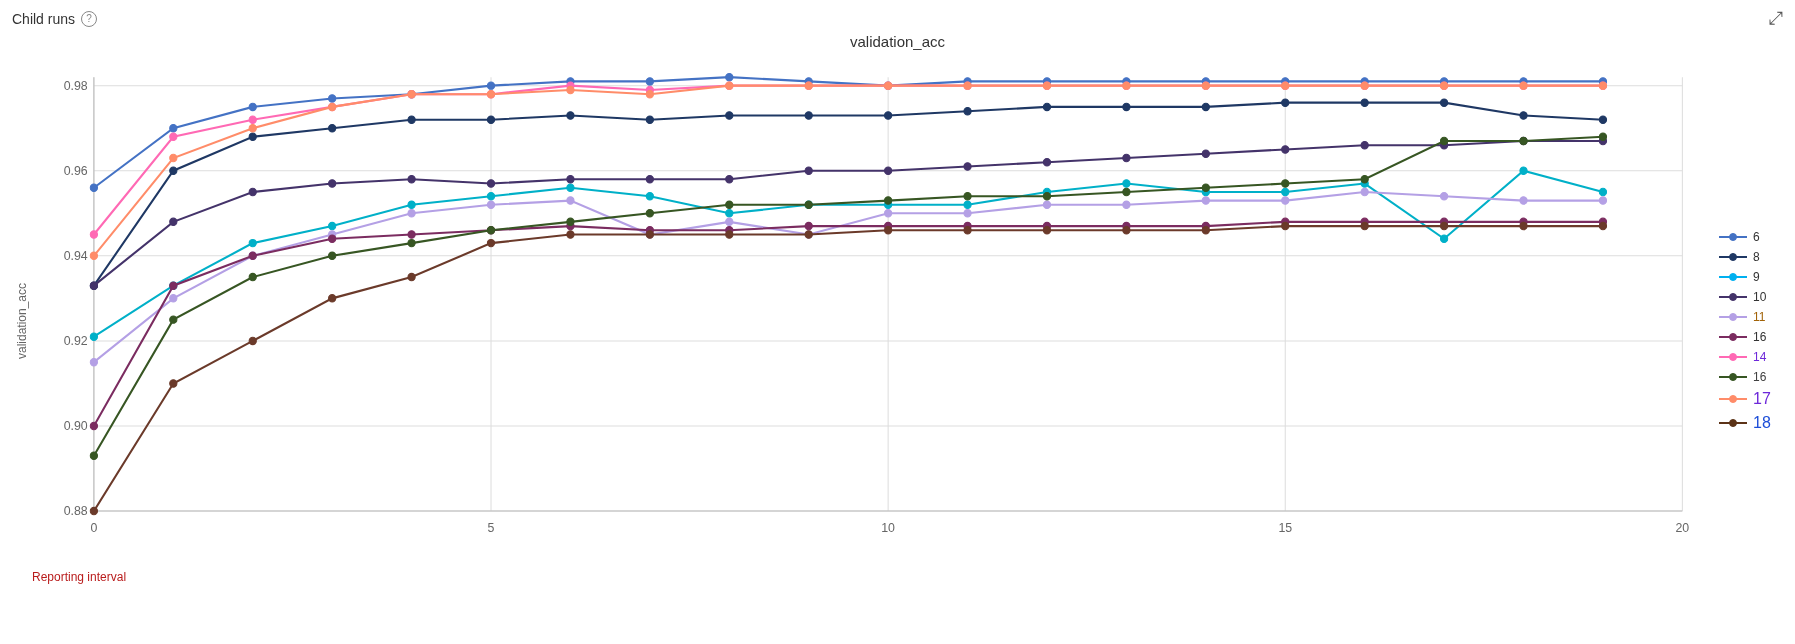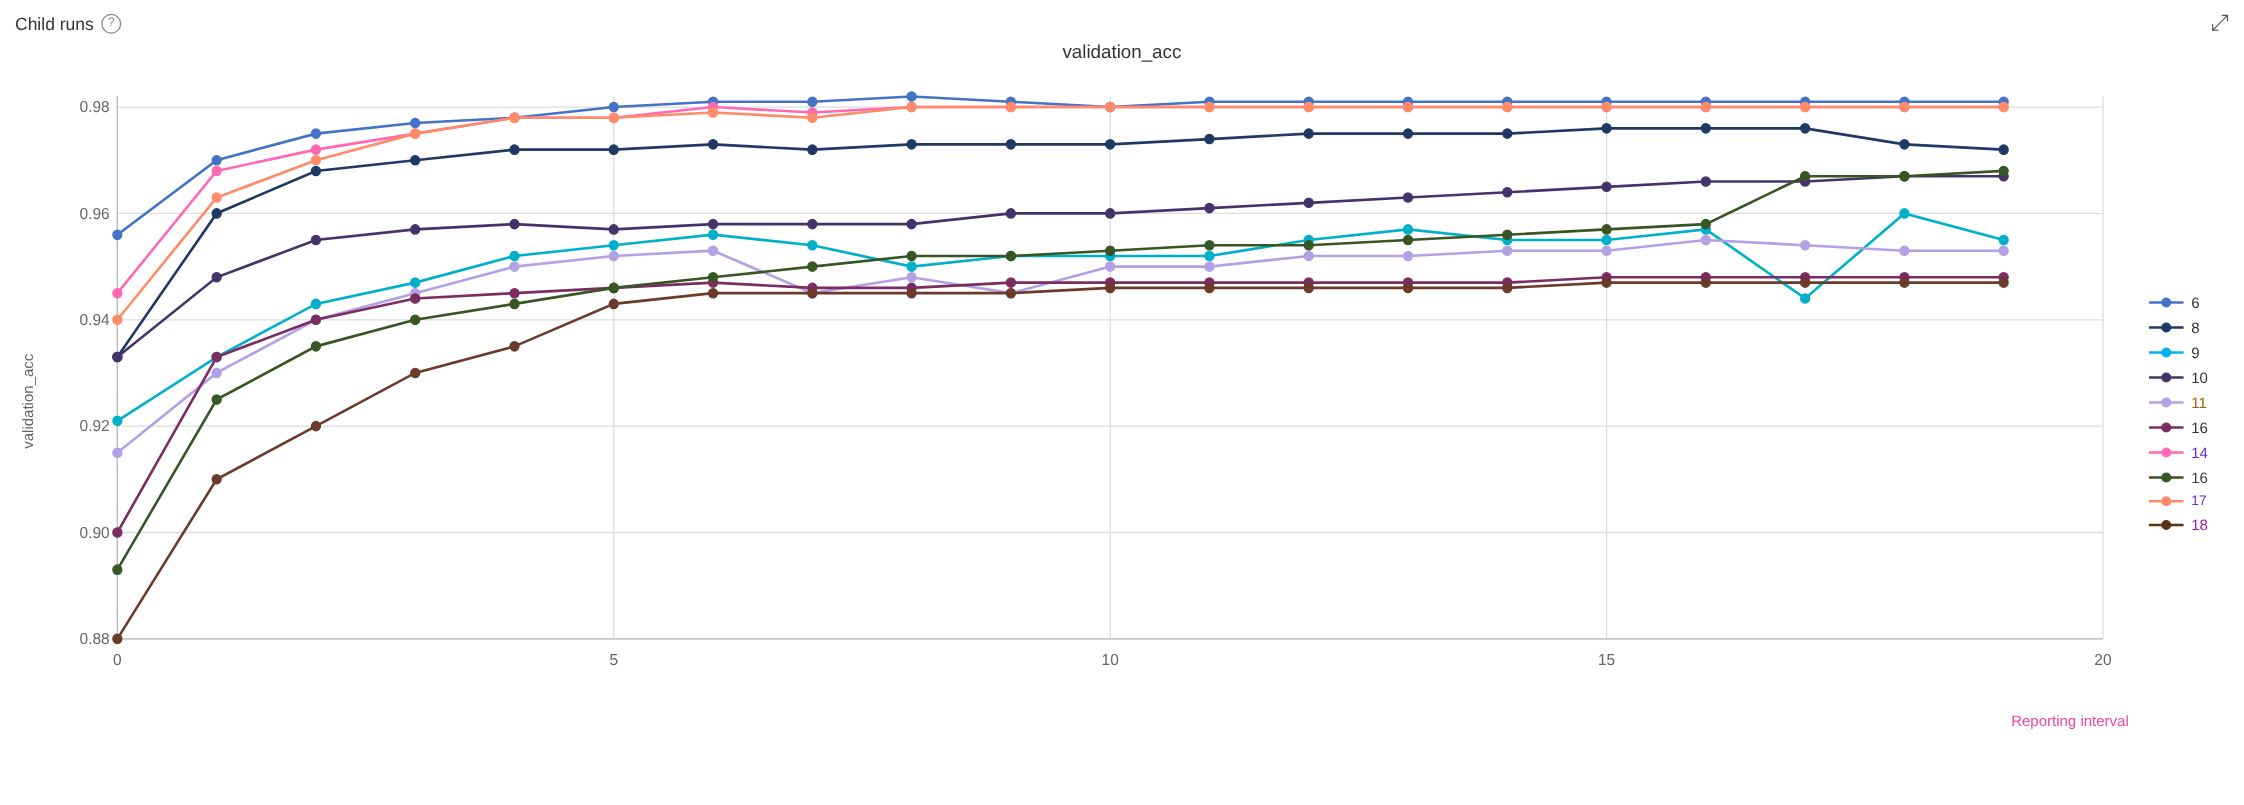--- a/index.html
+++ b/index.html
@@ -74,23 +74,23 @@
     .chart-with-xaxis {
       flex: 1;
       display: flex;
       flex-direction: column;
     }
     .svg-container {
       flex: 1;
       position: relative;
     }
     .x-axis-label {
-      text-align: right;
+      text-align: left;
       font-size: 12px;
-      color: #ec4899;
+      color: #b91c1c;
       padding: 6px 0 2px 0;
     }
     .legend {
       width: 80px;
       min-width: 80px;
       display: flex;
       flex-direction: column;
       justify-content: center;
       gap: 6px;
       padding-left: 16px;
@@ -415,24 +415,24 @@
       <line x1="0" y1="5" x2="28" y2="5" stroke="#375623" stroke-width="2"></line>
       <circle cx="14" cy="5" r="3.5" fill="#375623" stroke="#375623" stroke-width="1"></circle>
     </svg>
     <span style="font-size:12px;color:#404040">16</span>
   </div>
         <div class="legend-item">
     <svg width="28" height="10">
       <line x1="0" y1="5" x2="28" y2="5" stroke="#FF8C69" stroke-width="2"></line>
       <circle cx="14" cy="5" r="3.5" fill="#FF8C69" stroke="#FF8C69" stroke-width="1"></circle>
     </svg>
-    <span style="font-size:11px;color:#6d28d9">17</span>
+    <span style="font-size:16px;color:#6d28d9">17</span>
   </div>
         <div class="legend-item">
     <svg width="28" height="10">
       <line x1="0" y1="5" x2="28" y2="5" stroke="#5C3317" stroke-width="2"></line>
       <circle cx="14" cy="5" r="3.5" fill="#5C3317" stroke="#5C3317" stroke-width="1"></circle>
     </svg>
-    <span style="font-size:12px;color:#a21caf">18</span>
+    <span style="font-size:16px;color:#1d4ed8">18</span>
   </div>
       </div>
   </div>
 </div>
 
 </body></html>

